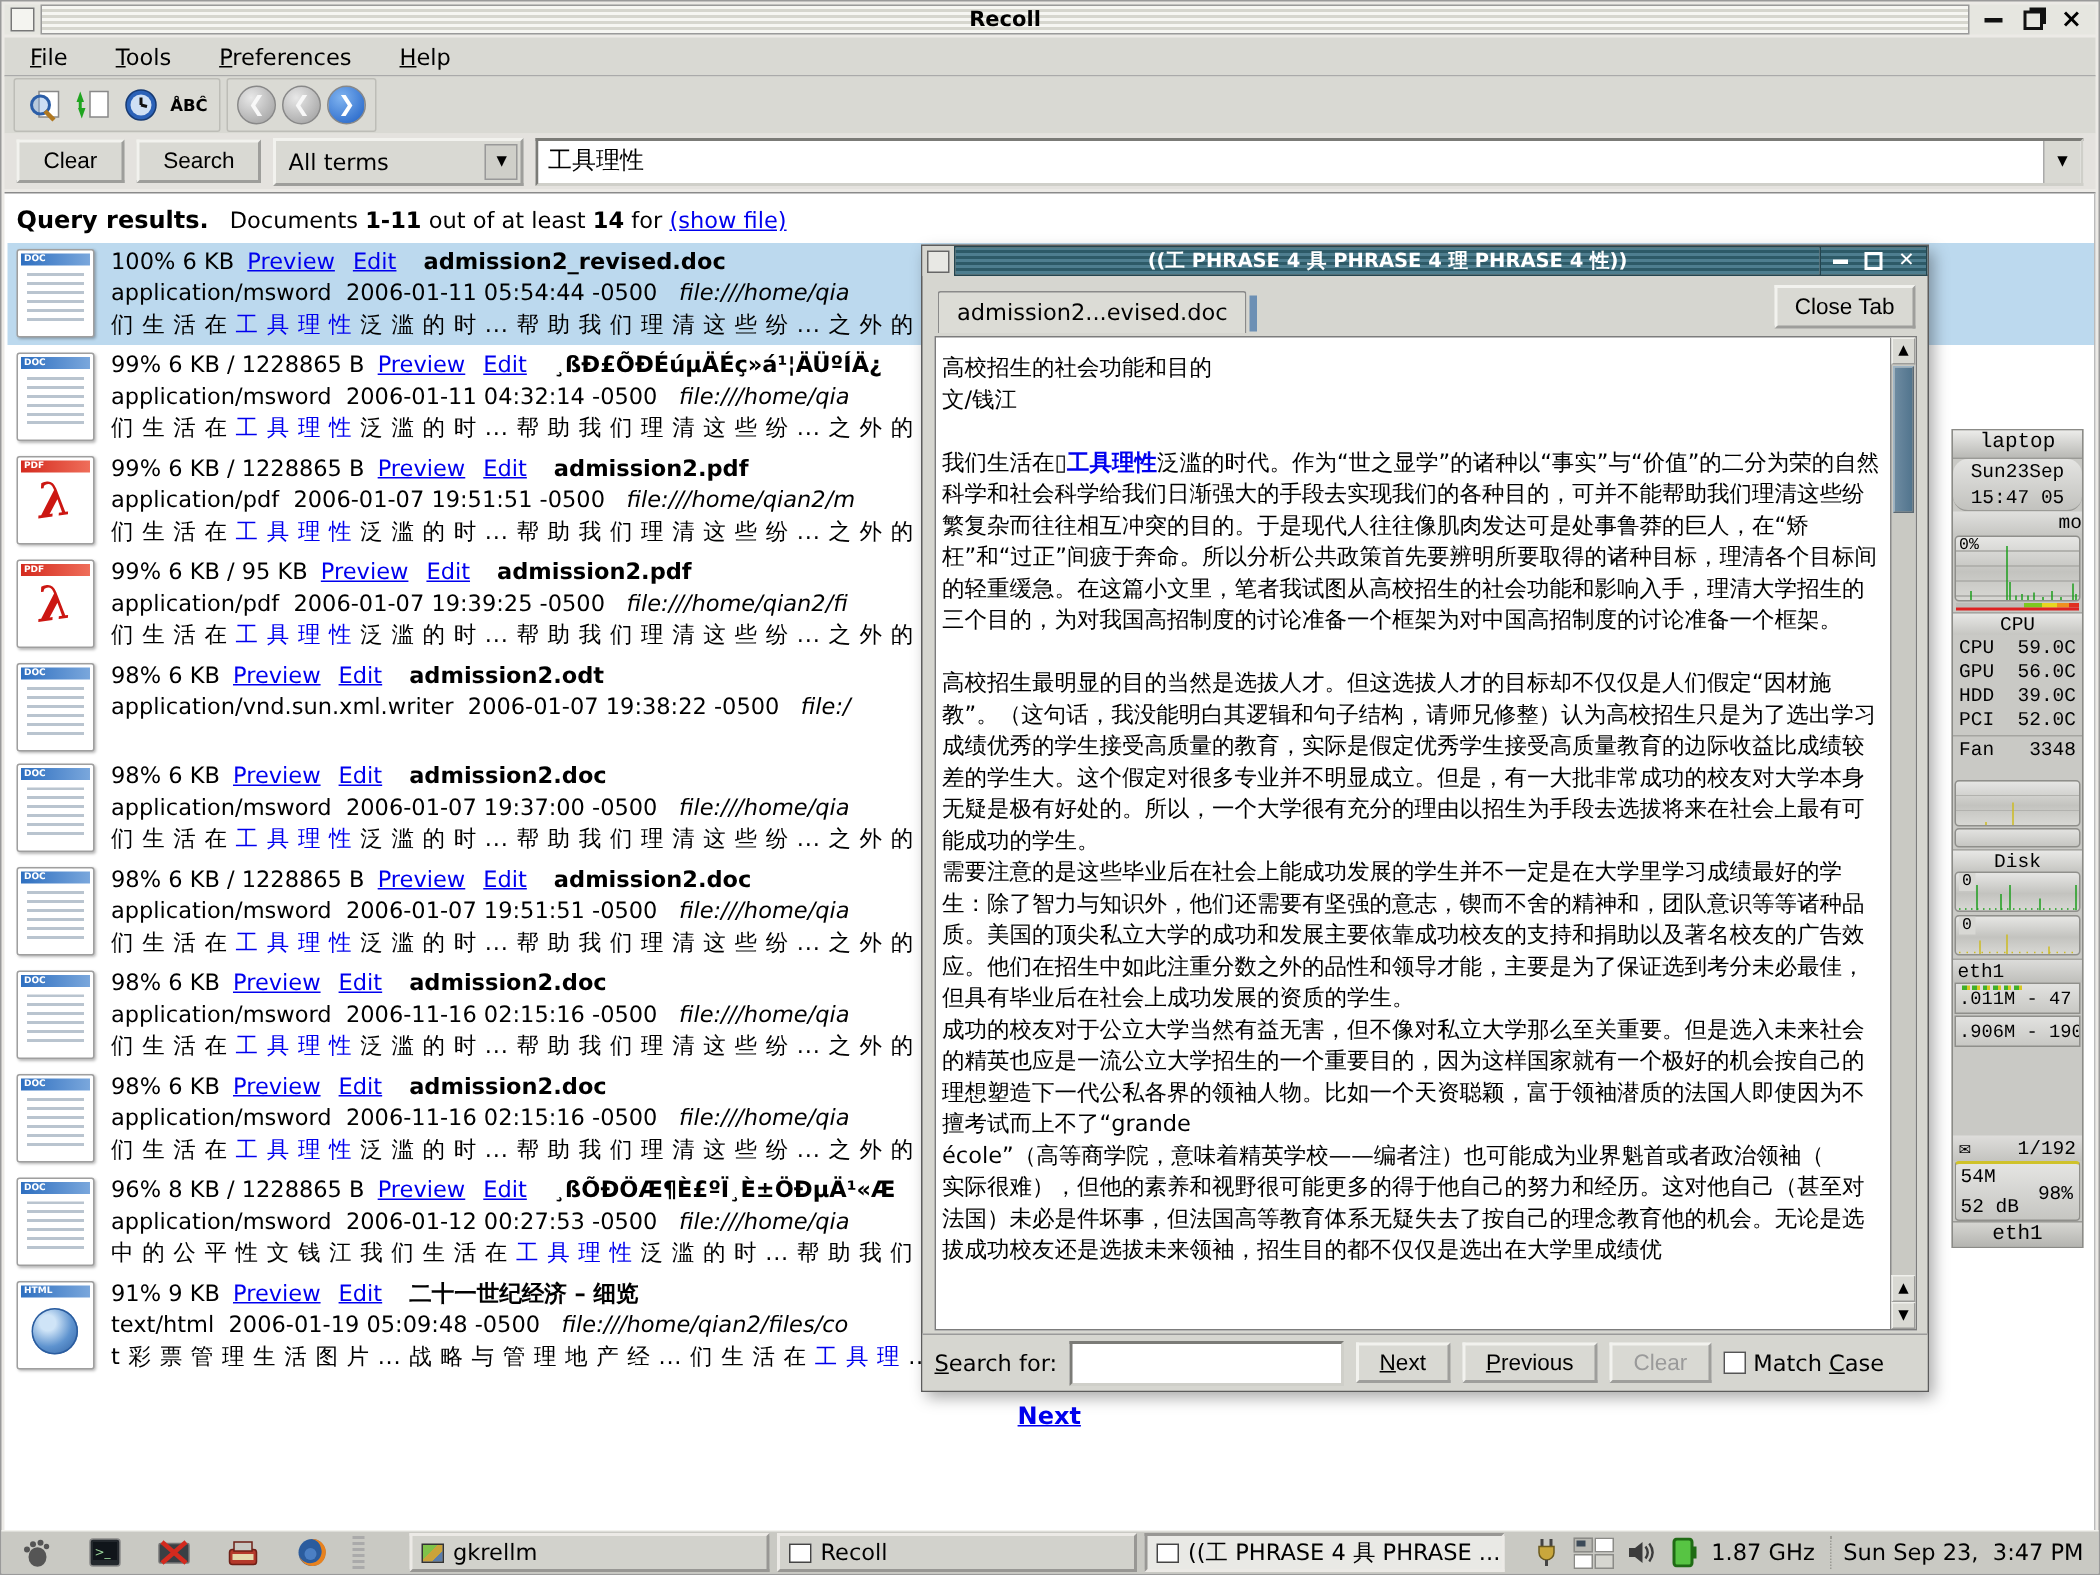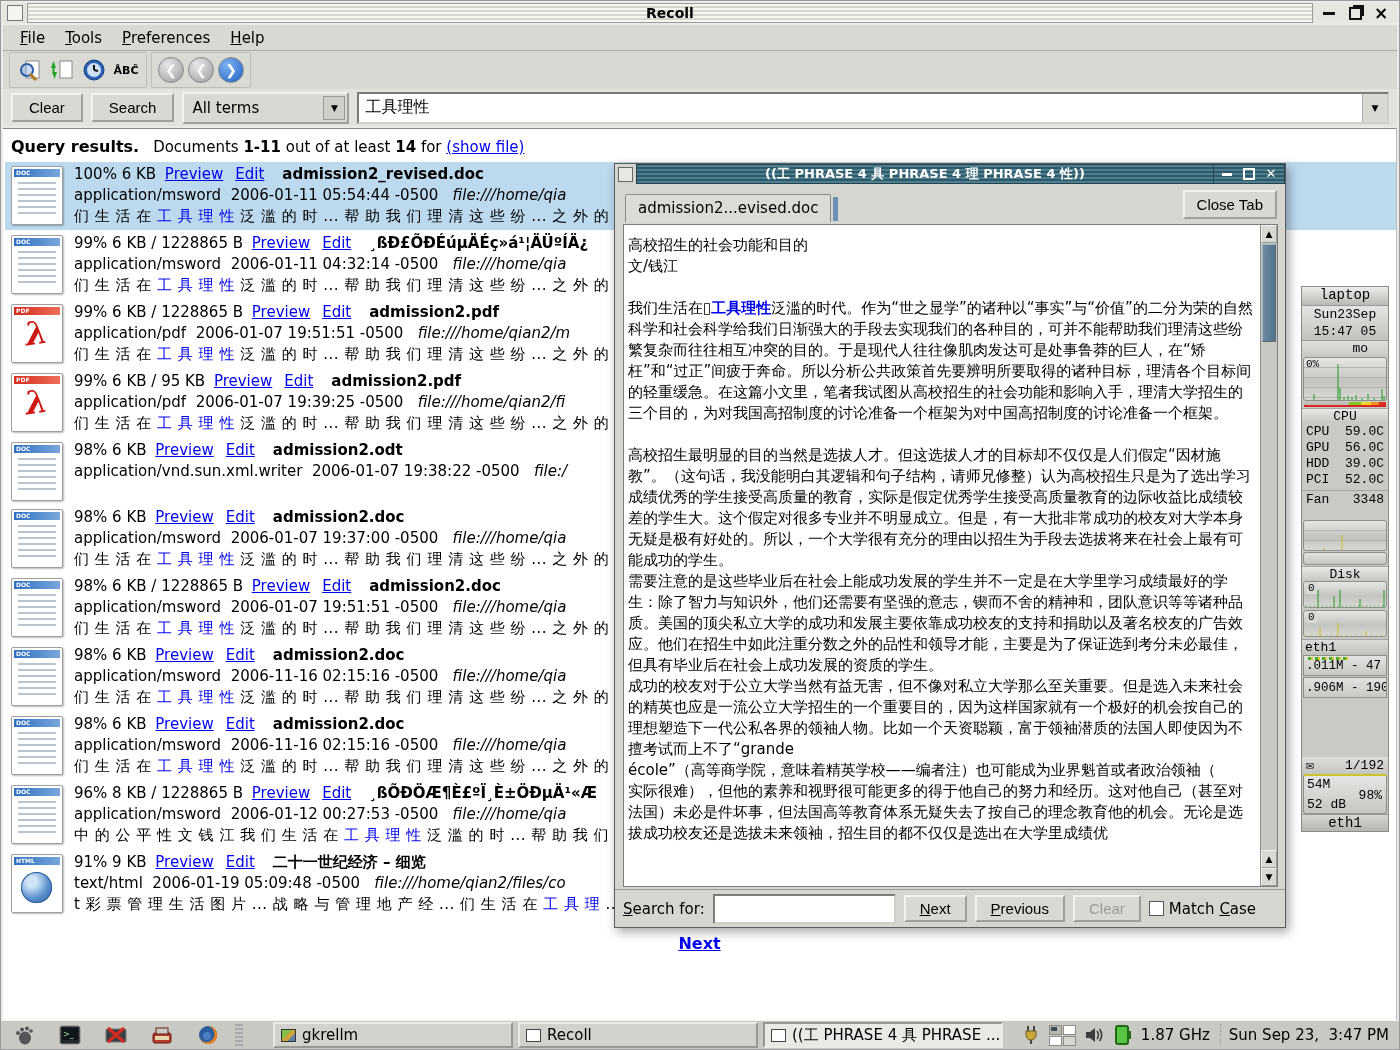--- a/index.html
+++ b/index.html
@@ -13,21 +13,21 @@
   .tb-title{font-weight:700;font-size:14px;background:transparent;padding:0 6px;}
   .tb-icon{width:14px;height:14px;border:1px solid #777;background:#f4f4f0;margin:2px 4px;align-self:center;}
   .tb-btns{display:flex;align-items:center;gap:10px;padding:0 8px;}
   .wbtn{width:16px;height:16px;display:flex;align-items:center;justify-content:center;cursor:pointer;}
   .wbtn .bar{width:12px;height:3px;background:#111;}
   .wbtn .sq{width:9px;height:9px;border:2px solid #111;background:transparent;box-shadow:3px -3px 0 -1px #111;}
   .wbtn .x{font-weight:700;font-size:17px;line-height:14px;}
 
   
   .menubar{position:absolute;top:24px;left:2px;right:2px;height:25px;background:#d9d9d3;border-bottom:1px solid #aaa;
-    display:flex;align-items:center;padding-left:8px;font-size:15px;gap:2px;}
+    display:flex;align-items:center;padding-left:8px;font-size:15px;gap:14px;}
   .menu-item{padding:2px 9px;}
 
   
   .toolbar{position:absolute;top:50px;left:2px;right:2px;height:38px;background:#d9d9d3;display:flex;align-items:center;padding-left:6px;gap:4px;}
   .tgroup{display:flex;align-items:center;gap:4px;border:1px solid #bdbdb7;border-radius:2px;padding:2px 6px;background:#dadad4;height:30px;}
   .tbtn{width:28px;height:26px;display:flex;align-items:center;justify-content:center;}
   .navcirc{width:24px;height:24px;border-radius:50%;display:flex;align-items:center;justify-content:center;color:#fff;font-weight:700;font-size:14px;border:1px solid #888;}
   .navgray{background:radial-gradient(circle at 35% 30%,#e8e8e8,#9a9a9a);color:#f8f8f8;}
   .navblue{background:radial-gradient(circle at 35% 30%,#7fb3f0,#1c5ec4);}
   .spell{font-size:11px;font-weight:700;letter-spacing:0;}
@@ -101,22 +101,22 @@
   .psearch{height:37px;border-top:1px solid #9a9a9a;display:flex;align-items:center;gap:8px;padding:0 8px;font-size:15px;background:#d6d6d0;}
   .psearch input{width:175px;height:24px;border:2px inset #cfcfc9;background:#fff;font-size:14px;outline:none;}
   .pb{background:#d9d9d3;border:2px outset #f2f2ee;font-size:15px;padding:3px 14px;cursor:pointer;}
   .pb.disabled{color:#9a9a9a;cursor:default;}
   .chk{width:13px;height:13px;border:1px solid #555;background:#fff;display:inline-block;vertical-align:-2px;margin-right:5px;}
 
   
   .gk{position:absolute;left:1300px;top:285px;width:88px;background:#c9c9c5;border:1px solid #8b8b87;font-size:13px;box-sizing:border-box;font-family:Liberation Mono, monospace;}
   .gk *{box-sizing:border-box;}
   .gk-host{height:19px;text-align:center;background:linear-gradient(180deg,#ececea,#b9b9b5);border-bottom:1px solid #9a9a96;font-size:14px;}
-  .gk-clock{height:35px;text-align:center;background:linear-gradient(180deg,#e4e4e2,#c2c2be);line-height:17px;font-size:13px;border-bottom:1px solid #9a9a96;}
-  .gk-mo{height:16px;text-align:right;padding-right:20px;background:linear-gradient(180deg,#e0e0de,#c6c6c2);font-size:13px;}
+  .gk-clock{height:35px;text-align:center;background:linear-gradient(180deg,#e4e4e2,#c2c2be);line-height:17px;font-size:13px;border-bottom:1px solid #9a9a96;border-radius:10px;}
+  .gk-mo{height:16px;text-align:right;padding-right:0;background:linear-gradient(180deg,#e0e0de,#c6c6c2);font-size:13px;}
   .gk-chart{position:relative;border:1px solid #8f8f8b;border-radius:3px;margin:0 1px;background:linear-gradient(180deg,#e6e6e4 0,#c3c3bf 55%,#d8d8d4 100%);overflow:hidden;}
   .gk-cpu-chart{height:44px;}
   .gk-grid{position:absolute;inset:0;background:repeating-linear-gradient(180deg,transparent 0 9px,#b2b2ae 9px 10px);}
   .gk-pct{position:absolute;left:2px;top:0;font-size:11px;z-index:2;}
   .gk-krell{height:5px;margin:1px 2px;background:linear-gradient(90deg,#bdbdb9 0 55%,#7ec820 55% 70%,#e8d620 70% 82%,#f09020 82% 92%,#e03020 92% 100%);border-bottom:2px solid #d22;}
   .gk-title{height:15px;text-align:center;background:linear-gradient(180deg,#e8e8e6,#c6c6c2);border-top:1px solid #a5a5a1;font-size:13px;}
   .gk-temps{padding:1px 4px 2px;}
   .temp-row{display:flex;justify-content:space-between;height:16px;line-height:16px;font-size:13px;}
   .gk-fan{display:flex;justify-content:space-between;height:30px;line-height:17px;padding:0 4px;border-top:1px solid #a5a5a1;font-size:13px;}
   .gk-fan-chart{height:31px;}

